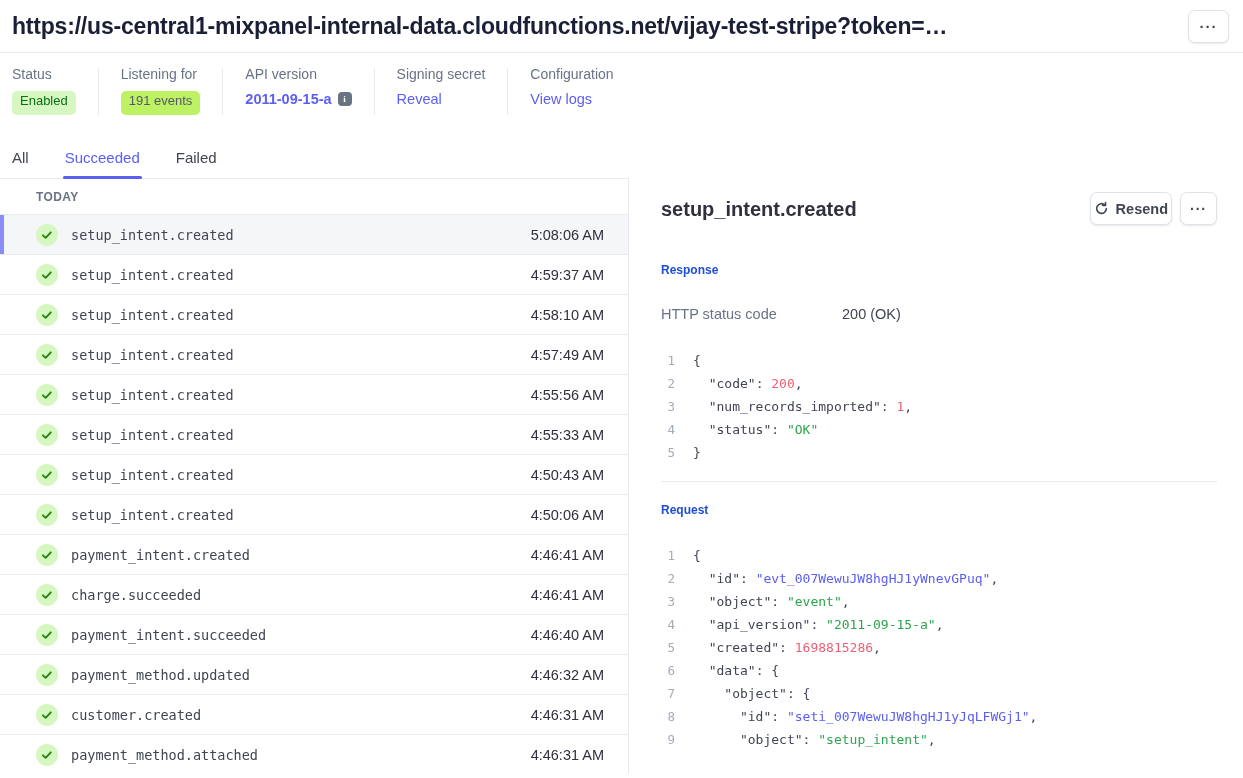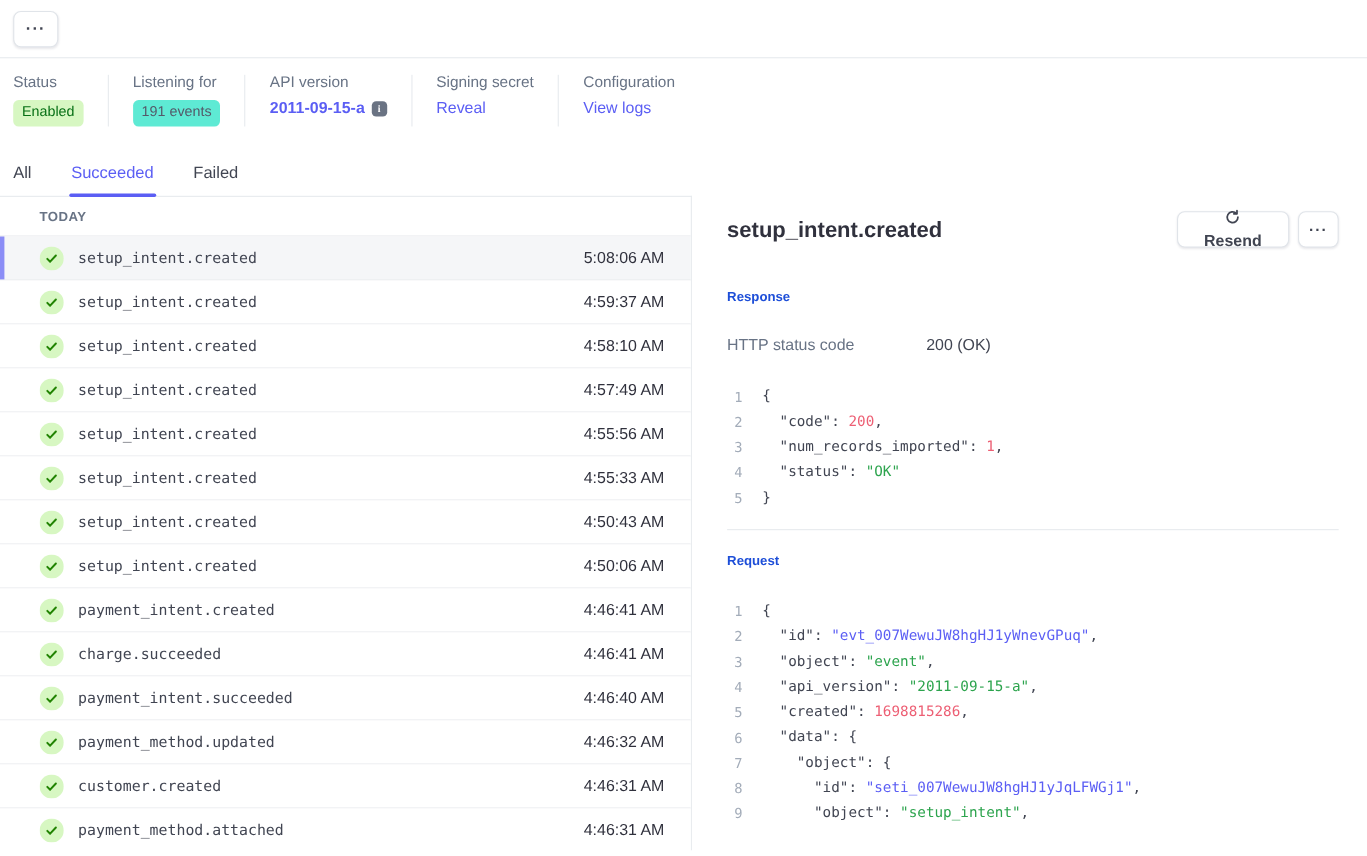--- a/index.html
+++ b/index.html
@@ -17,21 +17,21 @@
   .hdr-overflow { width:41px; height:33px; font-size:15px; font-weight:700; letter-spacing:1px; }
 
   
   .status-bar { display:flex; align-items:stretch; padding:13px 12px 16px 12px; }
   .status-col { display:flex; flex-direction:column; gap:9px; }
   .status-label { font-size:14px; color:#687385; }
   .status-value-row { display:flex; align-items:center; gap:6px; }
   .v-divider { width:1px; background:#e7eaee; margin:2px 22px 0 22px; }
   .badge { display:inline-block; padding:2px 8px 7px; border-radius:5px; font-size:13px; font-weight:500; width:max-content; }
   .badge.green { background:#d7f7c2; color:#077015; }
-  .badge.gray  { background:#5eead4; color:#545969; }
+  .badge.gray  { background:#bef264; color:#545969; }
   .link { color:#5b5ef4; font-size:14.5px; font-weight:500; text-decoration:none; cursor:pointer; }
   .link.semibold { font-weight:600; }
   .info-icon { display:inline-flex; align-items:center; justify-content:center;
     width:14px; height:14px; border-radius:4px; background:#6a7383; color:#fff;
     font-size:9px; font-weight:700; font-family:"Liberation Serif", serif; cursor:pointer; }
 
   
   .tabs { display:flex; gap:36px; padding:18px 0 0 12px; height:47px; }
   .tab { font-size:15px; color:#414552; cursor:pointer; position:relative; padding-bottom:12px; }
   .tab.active { color:#5b5ef4; font-weight:500; }
@@ -51,40 +51,41 @@
   .row.selected { background:#f5f6f8; }
   .row.selected::before { content:""; position:absolute; left:0; top:0; bottom:0; width:4px; background:#8b8df6; }
   .check-icon { width:22px; height:22px; flex:none; margin-right:13px; }
   .row-name { font-family:"DejaVu Sans Mono", monospace; font-size:13.5px; color:#414552; }
   .row-time { margin-left:auto; font-size:14.5px; color:#30313d; }
 
   
   .detail-header { display:flex; align-items:flex-start; justify-content:space-between; }
   .detail-title { font-size:20px; font-weight:700; color:#30313d; padding-top:6px; }
   .detail-actions { display:flex; gap:8px; }
-  .resend-btn { height:33px; padding:0 24px; gap:7px; font-size:14.5px; font-weight:600;flex-direction:column; }
+  .resend-btn { height:33px; padding:0 3px; gap:7px; font-size:14.5px; font-weight:600; }
   .detail-overflow { width:37px; height:33px; font-size:14px; font-weight:700; letter-spacing:1px; }
   .section-heading { font-size:12px; font-weight:700; color:#1d4ed8; }
   .response-heading { margin-top:38px; }
   .http-row { display:flex; margin-top:29px; font-size:14.5px; }
   .http-label { width:181px; color:#687385; }
   .http-value { color:#414552; }
   .code-block { margin-top:27px; }
   .code-line { display:flex; line-height:23px; font-family:"DejaVu Sans Mono", monospace; font-size:13px; }
   .line-no { width:14px; text-align:right; color:#a3acb9; flex:none; font-size:12.5px; }
   .line-content { margin-left:18px; white-space:pre; color:#414552; }
   .tok-p { color:#414552; } .tok-k { color:#414552; }
   .tok-n { color:#ed5f74;margin-top:44px; } .tok-s { color:#2da44e; } .tok-i { color:#5b5ef4; }
   .panel-divider { height:1px; background:#e7eaee; margin-top:17px; }
   .request-heading { margin-top:21px; }
 </style>
 </head>
 <body>
 
 <div class="page-header">
+  <div class="url-title">https://us-central1-mixpanel-internal-data.cloudfunctions.net/vijay-test-stripe?token=…</div>
   <button class="icon-btn hdr-overflow">
     <span>···</span>
   </button>
 </div>
 
 <div class="status-bar">
   <div class="status-col">
     <span class="status-label">Status</span>
     <span class="badge green">Enabled</span>
   </div>

